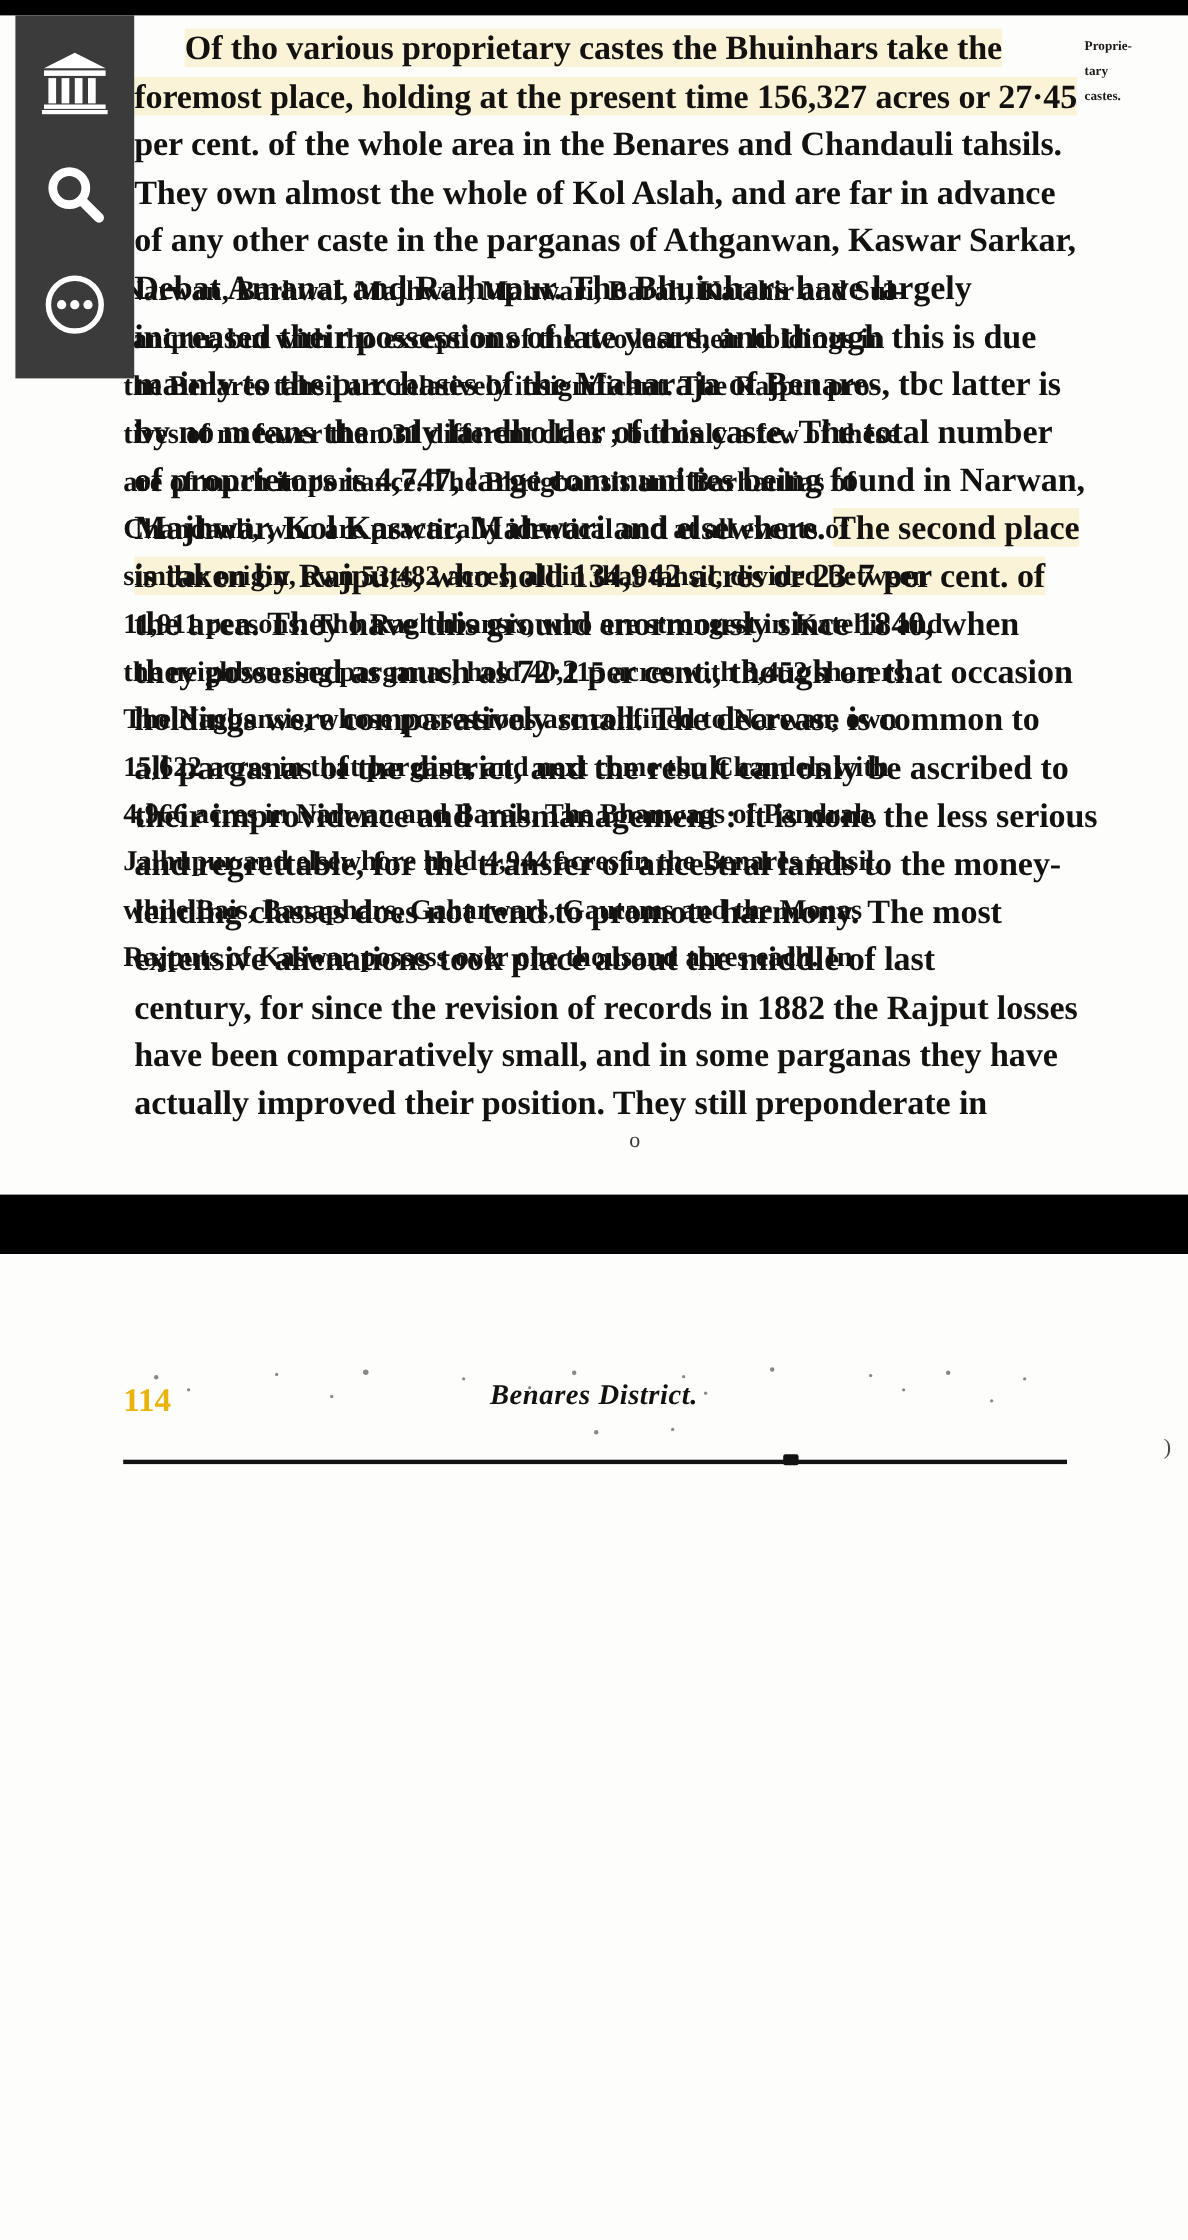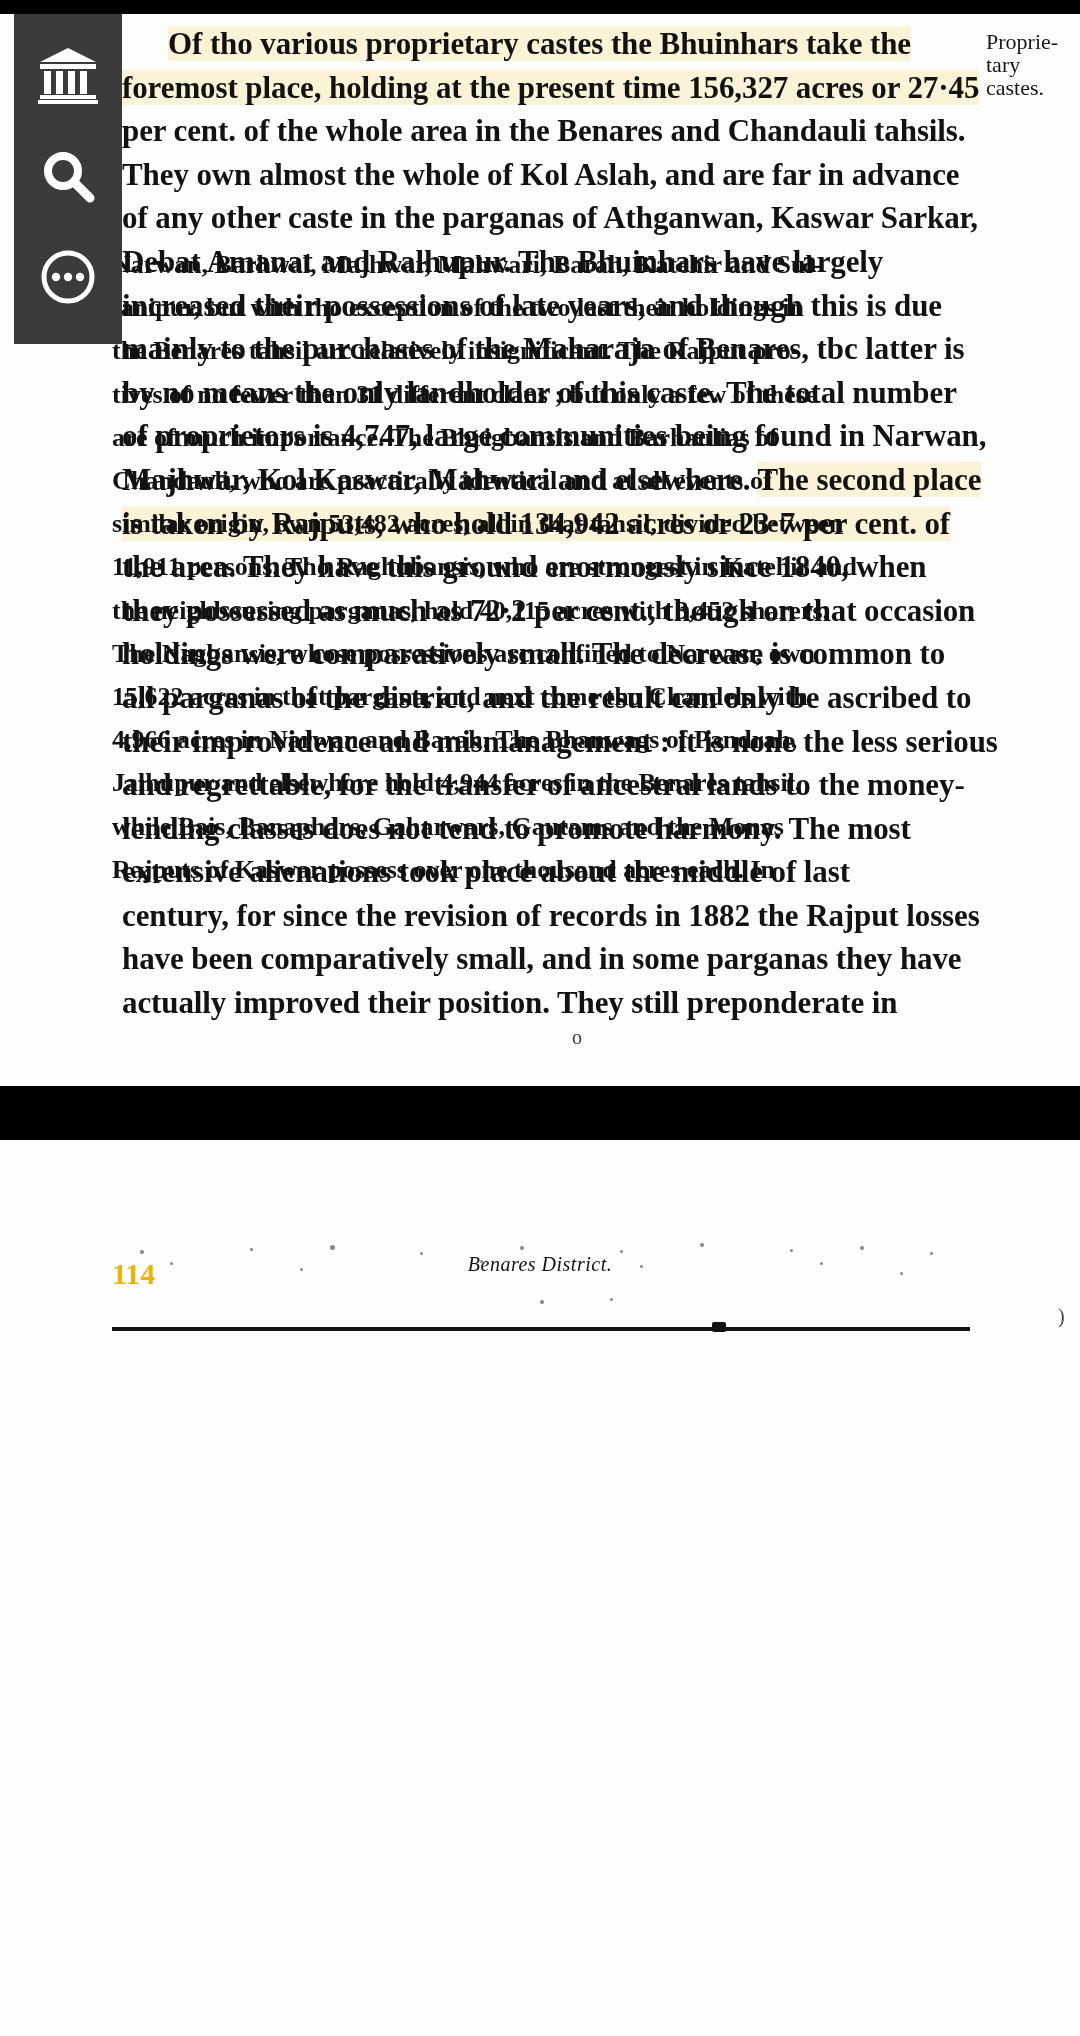--- a/index.html
+++ b/index.html
@@ -53,37 +53,37 @@
   }
   .ln{white-space:nowrap;}
   .hl{background:#fbf3d7;}
 
   
   .indent{padding-left:46px;}
 
   
   .margin-note{
     position:absolute;left:986px;top:16px;width:90px;
-    font-size:22px;line-height:23px;font-weight:400;
+    font-size:12px;line-height:23px;font-weight:700;
     color:#1a1715;
   }
 
   
   .pg2-head{
     position:absolute;left:112px;top:1235px;width:856px;
     height:80px;
   }
   .folio{
     position:absolute;left:0;top:22px;
     font-size:30px;font-weight:700;color:#eab308;
   }
   .run-title{
     position:absolute;left:0;top:18px;width:856px;
     text-align:center;
-    font-size:20px;font-weight:400;font-style:italic;
+    font-size:26px;font-weight:700;font-style:italic;
     color:#141210;letter-spacing:0.5px;
   }
   .rule{
     position:absolute;left:112px;top:1327px;width:858px;height:4px;
     background:#121212;
   }
   .rule-tick{
     position:absolute;left:712px;top:1322px;width:14px;height:10px;
     background:#121212;border-radius:2px;
   }

